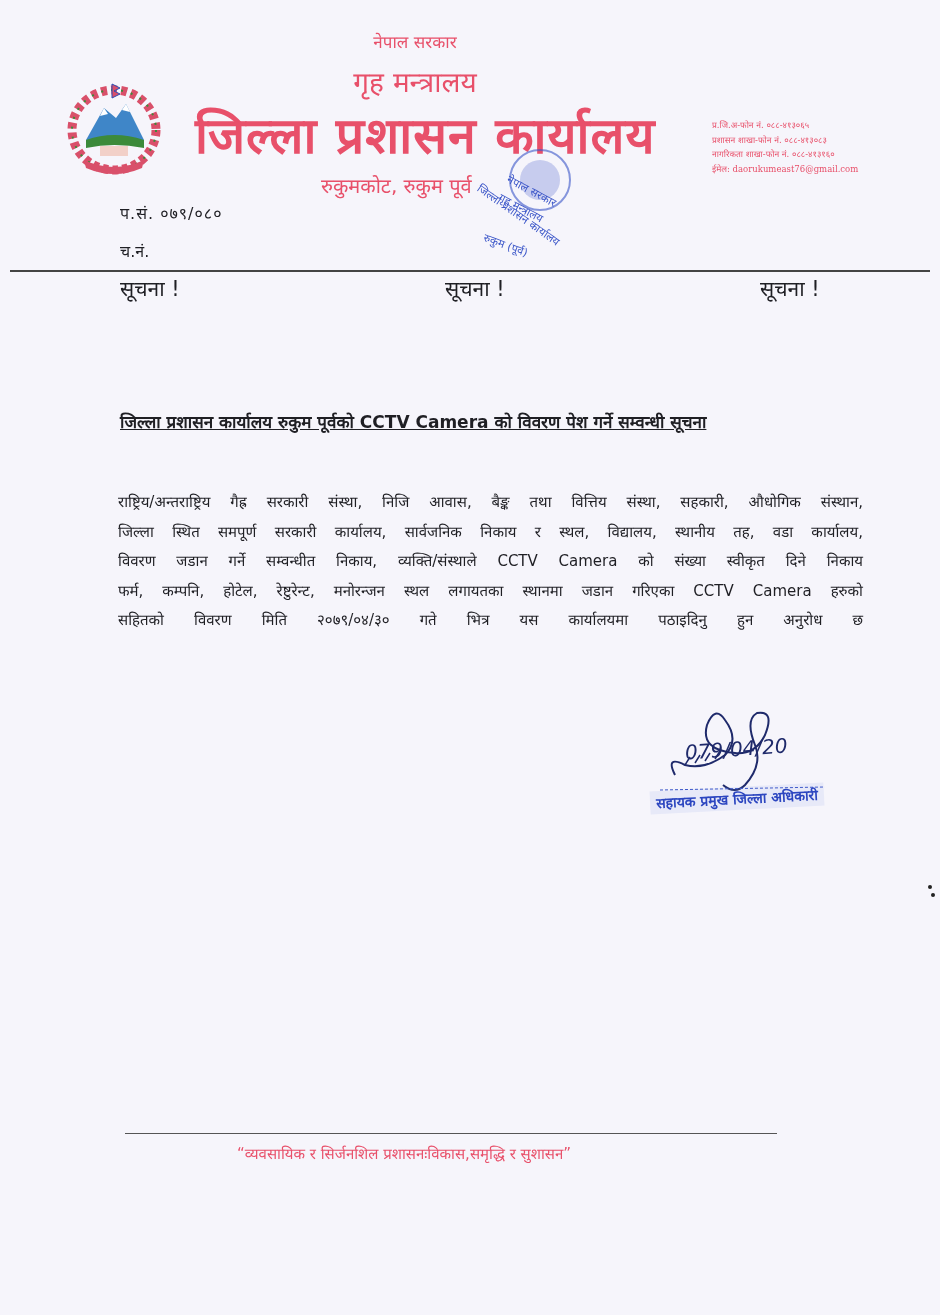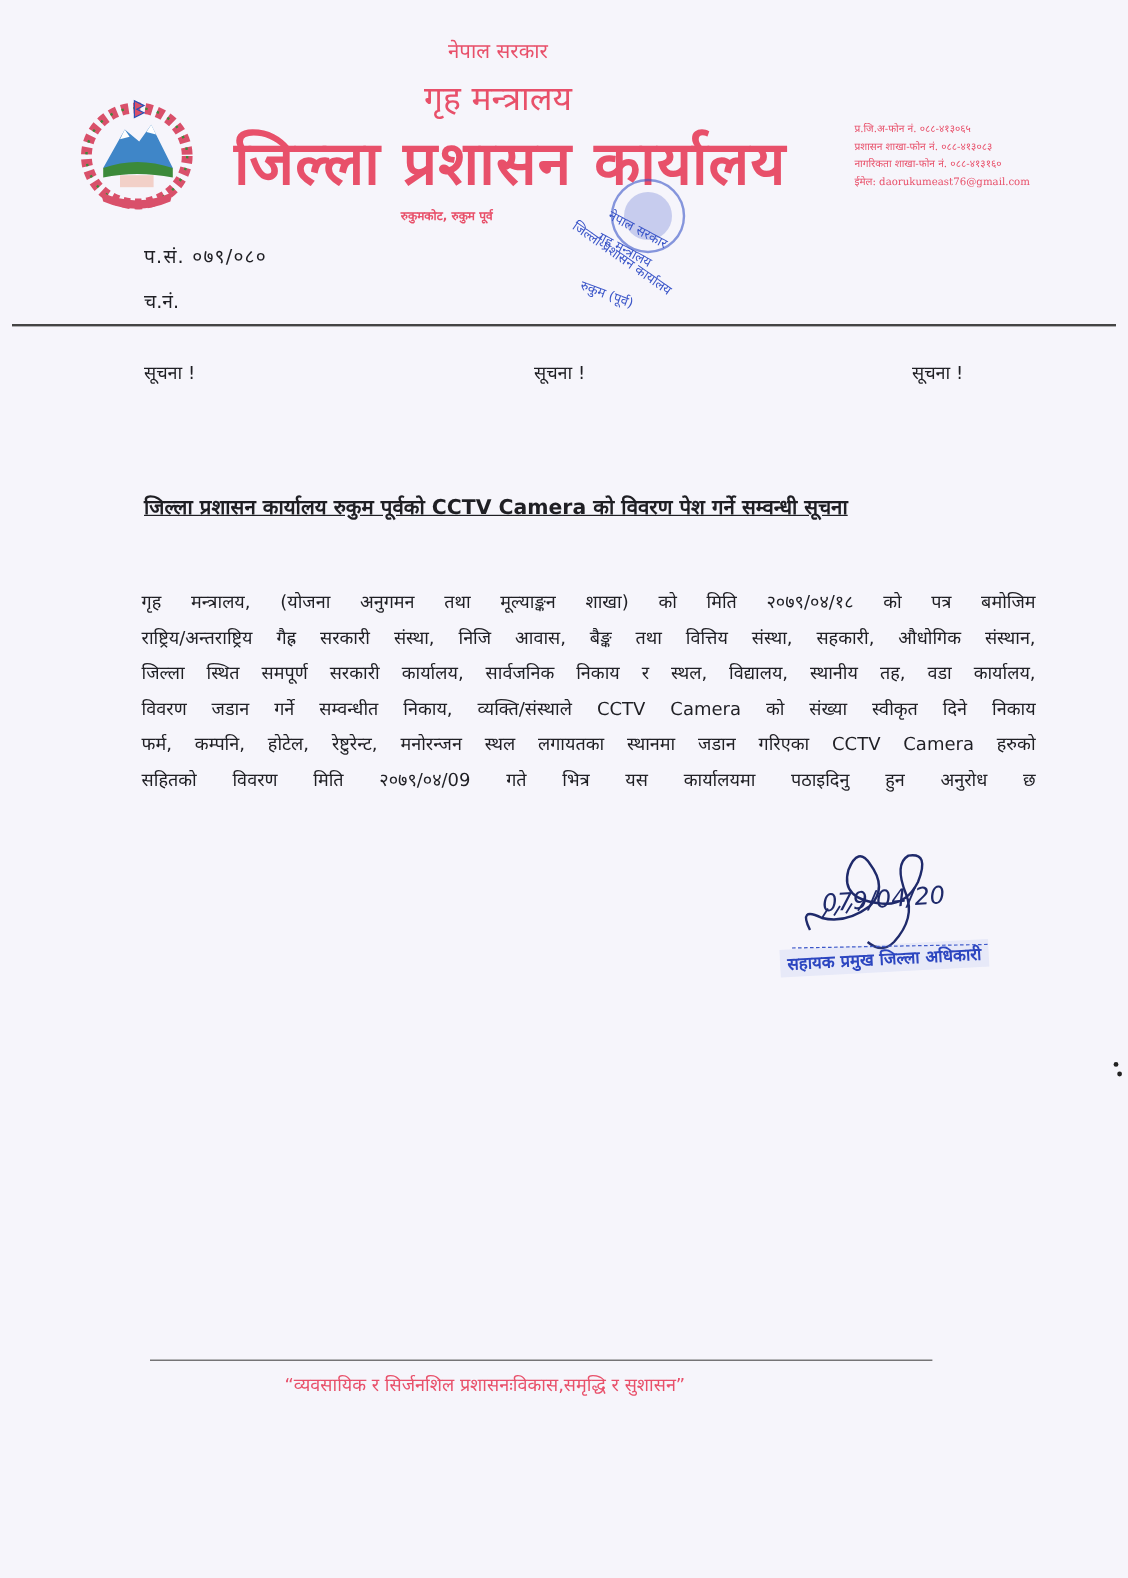--- a/index.html
+++ b/index.html
@@ -8,35 +8,35 @@
     background: #f6f5fb;
     font-family: "DejaVu Sans", "Liberation Sans", sans-serif;
     color: #1f1f24;
   }
   .abs { position: absolute; }
   .red { color: #e8506a; }
 
   #gov { left: 0; width: 830px; top: 30px; text-align: center; font-size: 17px; }
   #ministry { left: 0; width: 830px; top: 62px; text-align: center; font-size: 28px; }
   #office { left: 195px; top: 100px; font-size: 50px; font-weight: bold; letter-spacing: 1px; white-space: nowrap; }
-  #location { left: 334px; top: 172px; font-size: 10px; white-space: nowrap; font-weight: bold; }
+  #location { left: 321px; top: 172px; font-size: 20px; white-space: nowrap; }
 
   #emblem { left: 64px; top: 82px; width: 100px; height: 96px; }
 
-  #contact { left: 712px; top: 101px; font-size: 8.5px; line-height: 14.5px; white-space: nowrap; font-family: "DejaVu Serif", serif; }
+  #contact { left: 712px; top: 118px; font-size: 8.5px; line-height: 14.5px; white-space: nowrap; font-family: "DejaVu Serif", serif; }
 
   #ref { left: 120px; top: 202px; font-size: 16px; letter-spacing: 1px; }
   #chn { left: 120px; top: 240px; font-size: 16px; }
 
   #seal { left: 465px; top: 145px; width: 135px; height: 125px; }
   .seal-line { position: absolute; font-size: 11px; white-space: nowrap; color: #3a55c8; }
 
   #topline { left: 10px; top: 270px; width: 920px; height: 2px; background: #444; }
 
-  .notice { top: 300px; font-size: 15px; }
+  .notice { top: 274px; font-size: 21px; }
   #n1 { left: 120px; } #n2 { left: 445px; } #n3 { left: 760px; }
 
   #subject { left: 120px; top: 410px; font-size: 17px; font-weight: bold; text-decoration: underline; white-space: nowrap; }
 
   #body { left: 118px; top: 488px; width: 745px; font-size: 15px; line-height: 29.5px; text-align: justify; }
   #body .ln { display: block; text-align: justify; text-align-last: justify; white-space: nowrap; }
 
   #sig { left: 645px; top: 695px; width: 190px; height: 130px; }
   #sig-date { left: 685px; top: 737px; font-size: 20px; color: #1f2a6b; font-style: italic; transform: rotate(-4deg); }
   #sig-stamp { left: 650px; top: 787px; font-size: 14px; font-weight: bold; color: #2c46c0; background: rgba(120,150,230,0.12); padding: 2px 6px; transform: rotate(-3deg); white-space: nowrap; }
@@ -91,26 +91,25 @@
 
 <div class="abs" id="topline"></div>
 
 <div class="abs notice" id="n1">सूचना !</div>
 <div class="abs notice" id="n2">सूचना !</div>
 <div class="abs notice" id="n3">सूचना !</div>
 
 <div class="abs" id="subject">जिल्ला प्रशासन कार्यालय  रुकुम पूर्वको CCTV Camera को विवरण पेश गर्ने सम्वन्धी सूचना</div>
 
 <div class="abs" id="body">
-  <span class="ln">गृह मन्त्रालय, (योजना अनुगमन तथा मूल्याङ्कन शाखा) को मिति २०७९/०४/१८ को पत्र बमोजिम</span>
   <span class="ln">राष्ट्रिय/अन्तराष्ट्रिय गैह्र सरकारी  संस्था, निजि आवास, बैङ्क तथा वित्तिय संस्था, सहकारी, औधोगिक संस्थान,</span>
   <span class="ln">जिल्ला स्थित समपूर्ण सरकारी कार्यालय, सार्वजनिक निकाय र स्थल, विद्यालय, स्थानीय तह, वडा कार्यालय,</span>
   <span class="ln">विवरण जडान गर्ने सम्वन्धीत निकाय, व्यक्ति/संस्थाले CCTV Camera  को संख्या स्वीकृत दिने निकाय</span>
   <span class="ln">फर्म, कम्पनि, होटेल, रेष्टुरेन्ट, मनोरन्जन स्थल लगायतका स्थानमा जडान गरिएका CCTV Camera हरुको</span>
-  <span class="ln">सहितको विवरण मिति २०७९/०४/09 गते भित्र यस कार्यालयमा पठाइदिनु हुन अनुरोध छ</span>
+  <span class="ln">सहितको विवरण मिति २०७९/०४/३० गते भित्र यस कार्यालयमा पठाइदिनु हुन अनुरोध छ</span>
 </div>
 
 <div class="abs" id="sig">
   <svg width="190" height="110" viewBox="0 0 190 110">
     <path d="M30,80 Q20,60 40,70 Q60,75 80,60 Q95,45 80,25 Q70,10 62,30 Q55,55 90,58 Q110,60 120,40 Q130,15 112,18 Q100,25 110,50 Q118,70 100,90 Q90,100 78,90" fill="none" stroke="#1f2a6b" stroke-width="2"></path>
     <path d="M40,70 L45,62 M50,68 L55,60 M60,66 L65,58 M70,64 L75,56" stroke="#1f2a6b" stroke-width="1.5"></path>
     <line x1="15" y1="95" x2="180" y2="92" stroke="#3a55c8" stroke-width="1" stroke-dasharray="3 2"></line>
   </svg>
 </div>
 <div class="abs" id="sig-date">079/04/20</div>

